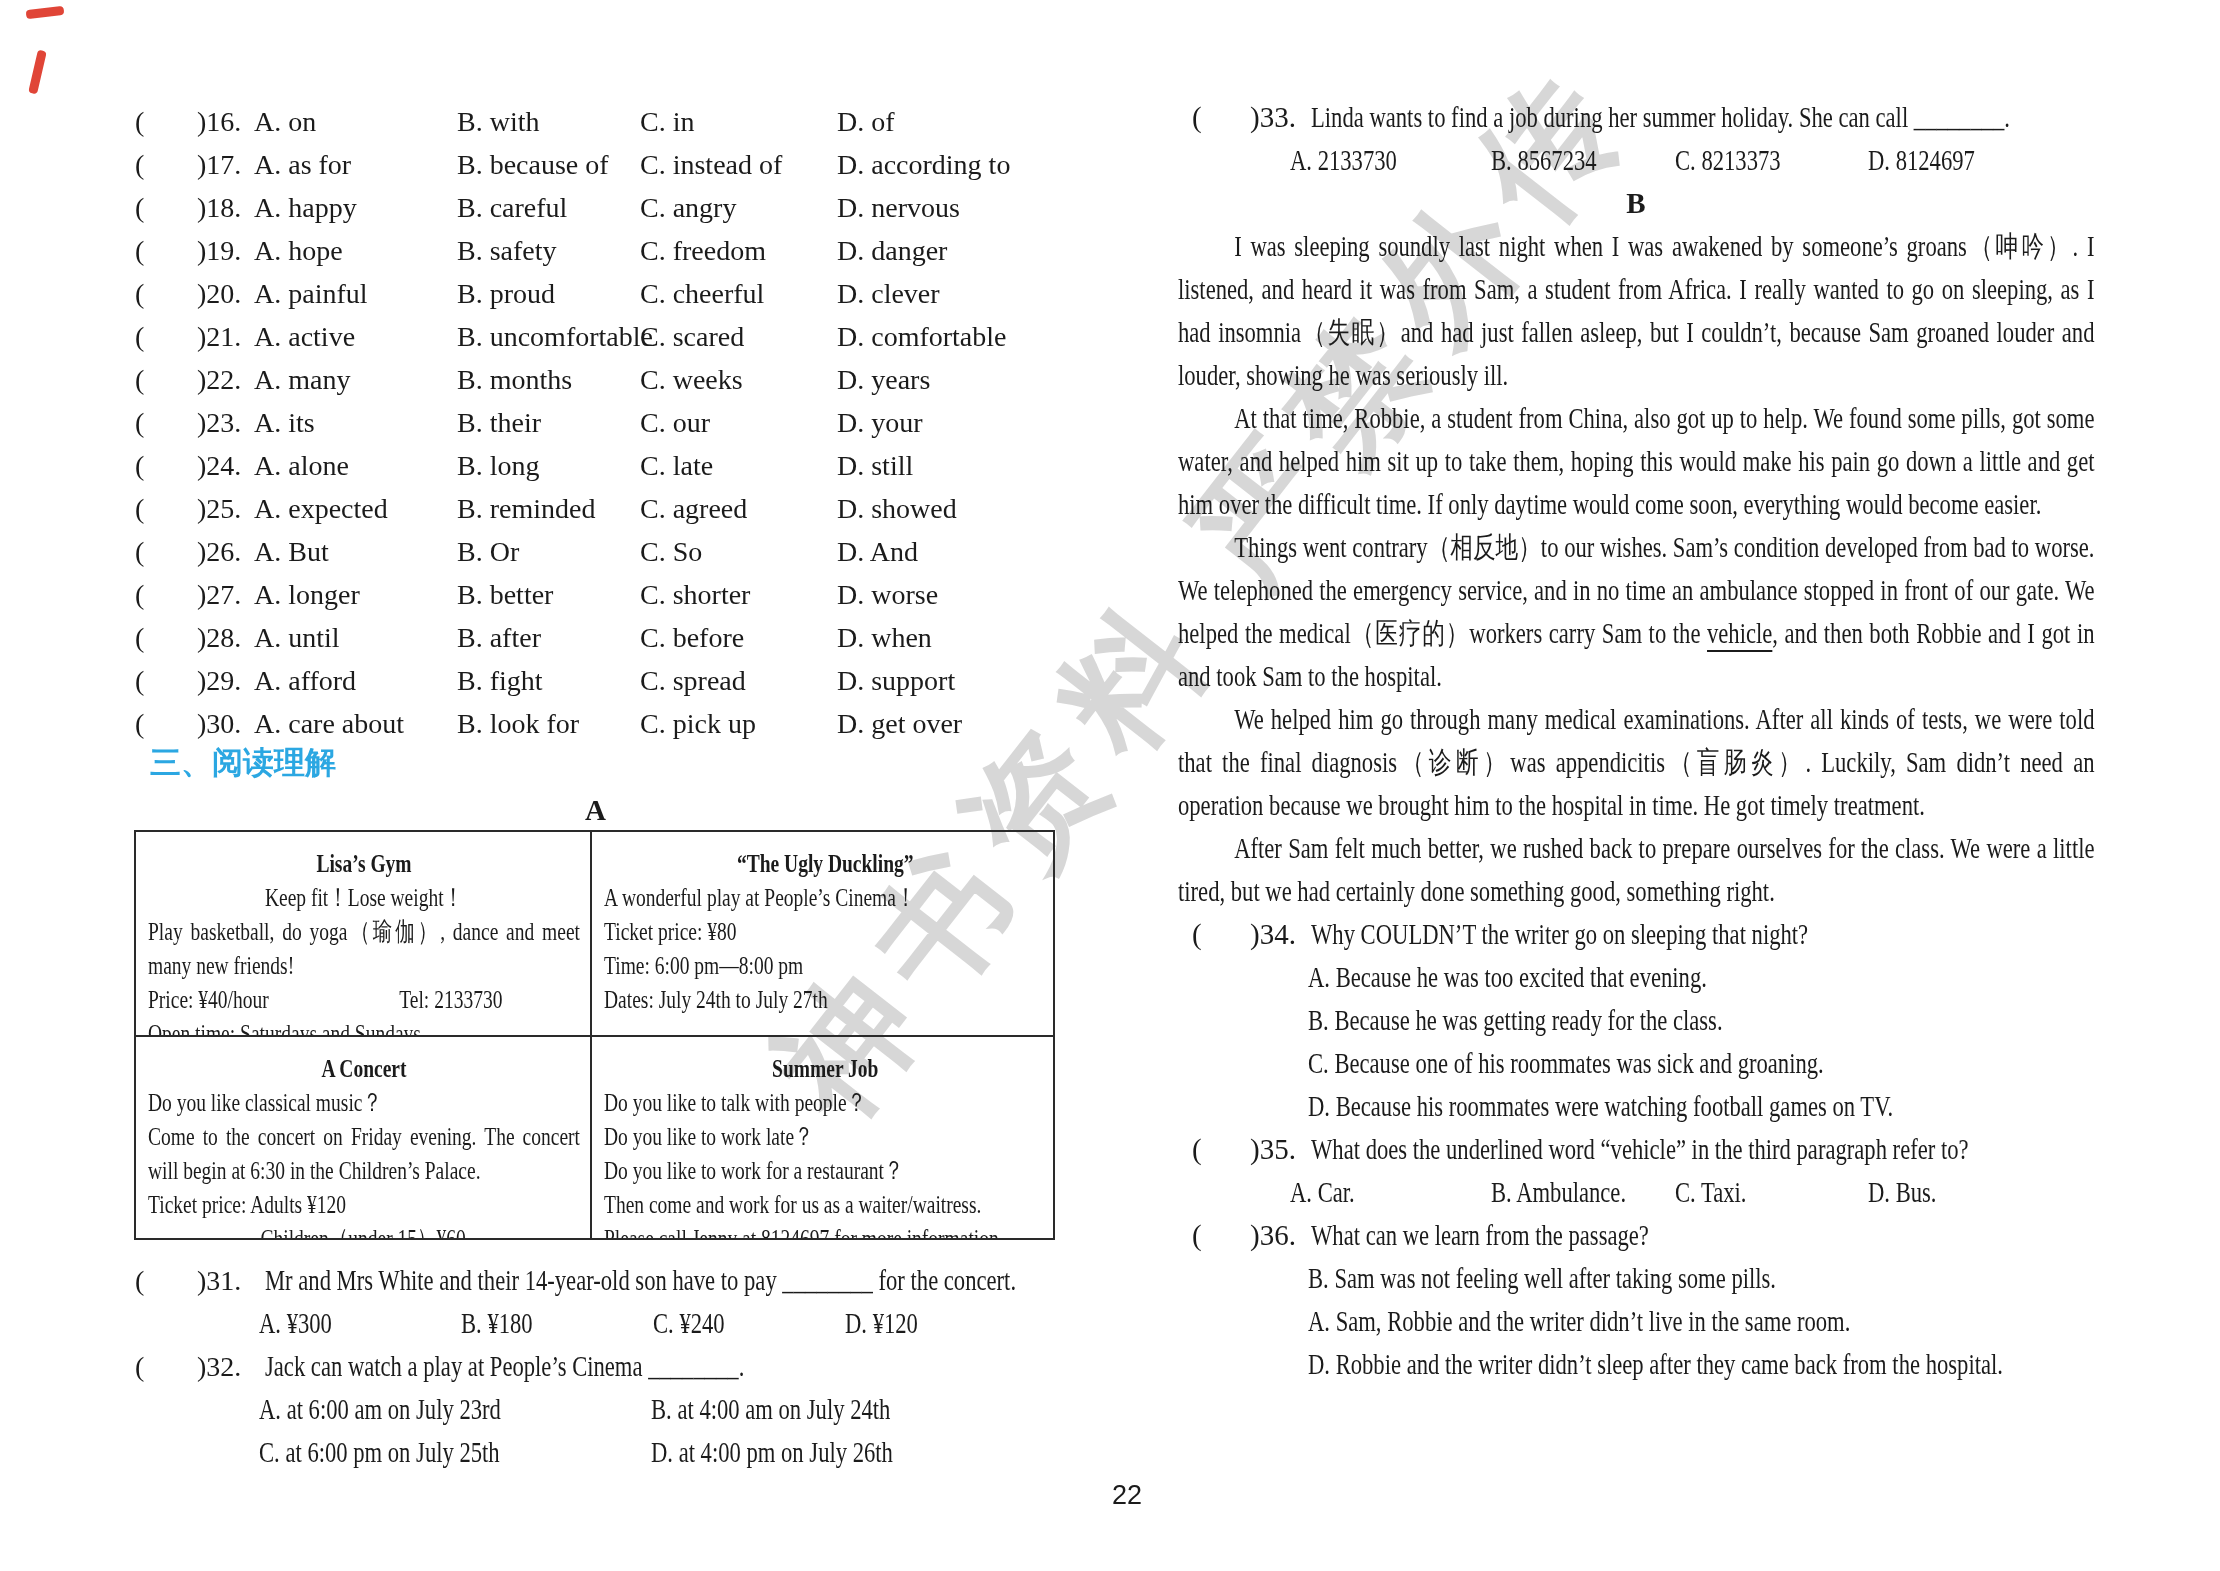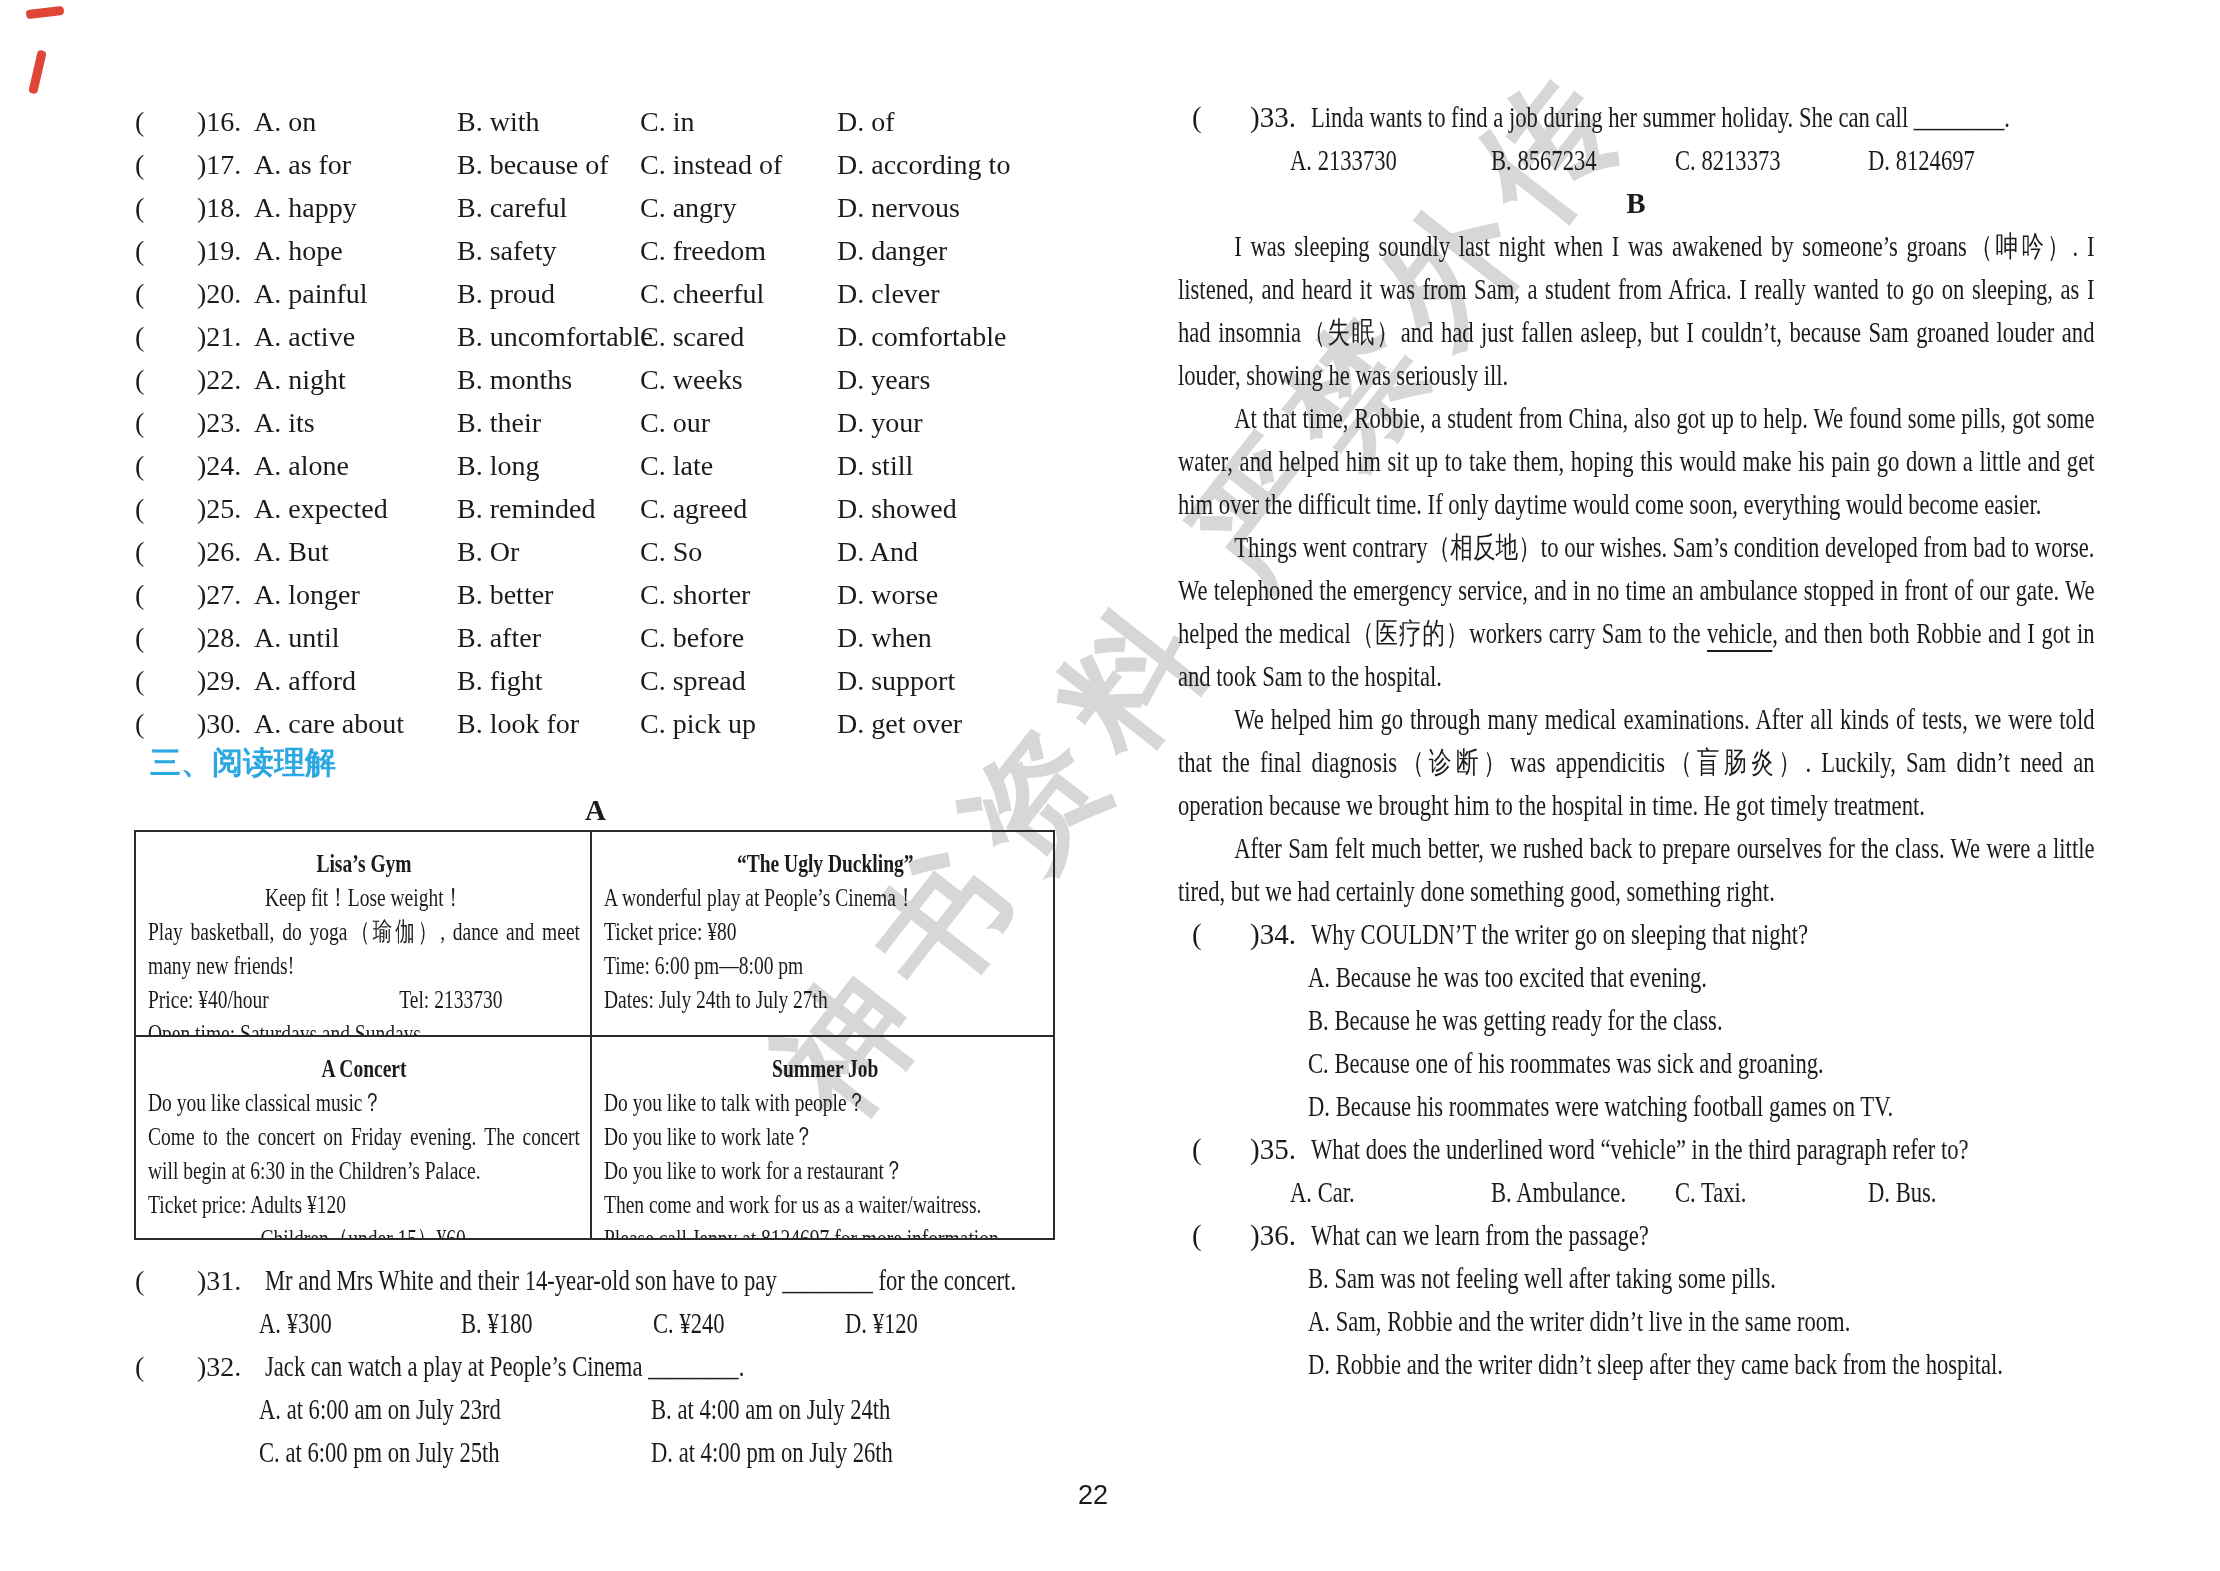--- a/index.html
+++ b/index.html
@@ -58,21 +58,21 @@
   .rrow span{position:absolute;top:0;}
   .br{left:14px;} .qn{left:72px;} .qs{left:133px;}
   .oa{left:112px;} .ob{left:313px;} .oc{left:497px;} .od{left:690px;}
   .ost{left:130px;}
   .label-b{text-align:center;font-weight:bold;height:43px;}
   .para{width:1175px;transform:scaleX(0.78);transform-origin:0 0;margin:0;
         text-align:justify;text-indent:72px;font-size:29px;line-height:43px;}
   .ul{text-decoration:underline;text-decoration-thickness:2px;text-underline-offset:7px;}
 
   
-  .pagenum{position:absolute;left:1078px;top:1480px;width:64px;text-align:left;
+  .pagenum{position:absolute;left:1078px;top:1480px;width:64px;text-align:right;
            font-family:"Liberation Sans",sans-serif;font-size:27px;}
 </style>
 </head>
 <body>
 
 <div id="page">
 
   <div class="watermark">神书资料 严禁外传</div>
   <div class="redmark m1"></div>
   <div class="redmark m2"></div>
@@ -122,21 +122,21 @@
       <span class="c0">(</span>
       <span class="c1">)21.</span>
       <span class="c2">A. active</span>
       <span class="c3">B. uncomfortable</span>
       <span class="c4">C. scared</span>
       <span class="c5">D. comfortable</span>
     </div>
     <div class="crow" style="top:358px">
       <span class="c0">(</span>
       <span class="c1">)22.</span>
-      <span class="c2">A. night</span>
+      <span class="c2">A. many</span>
       <span class="c3">B. months</span>
       <span class="c4">C. weeks</span>
       <span class="c5">D. years</span>
     </div>
     <div class="crow" style="top:401px">
       <span class="c0">(</span>
       <span class="c1">)23.</span>
       <span class="c2">A. its</span>
       <span class="c3">B. their</span>
       <span class="c4">C. our</span>

